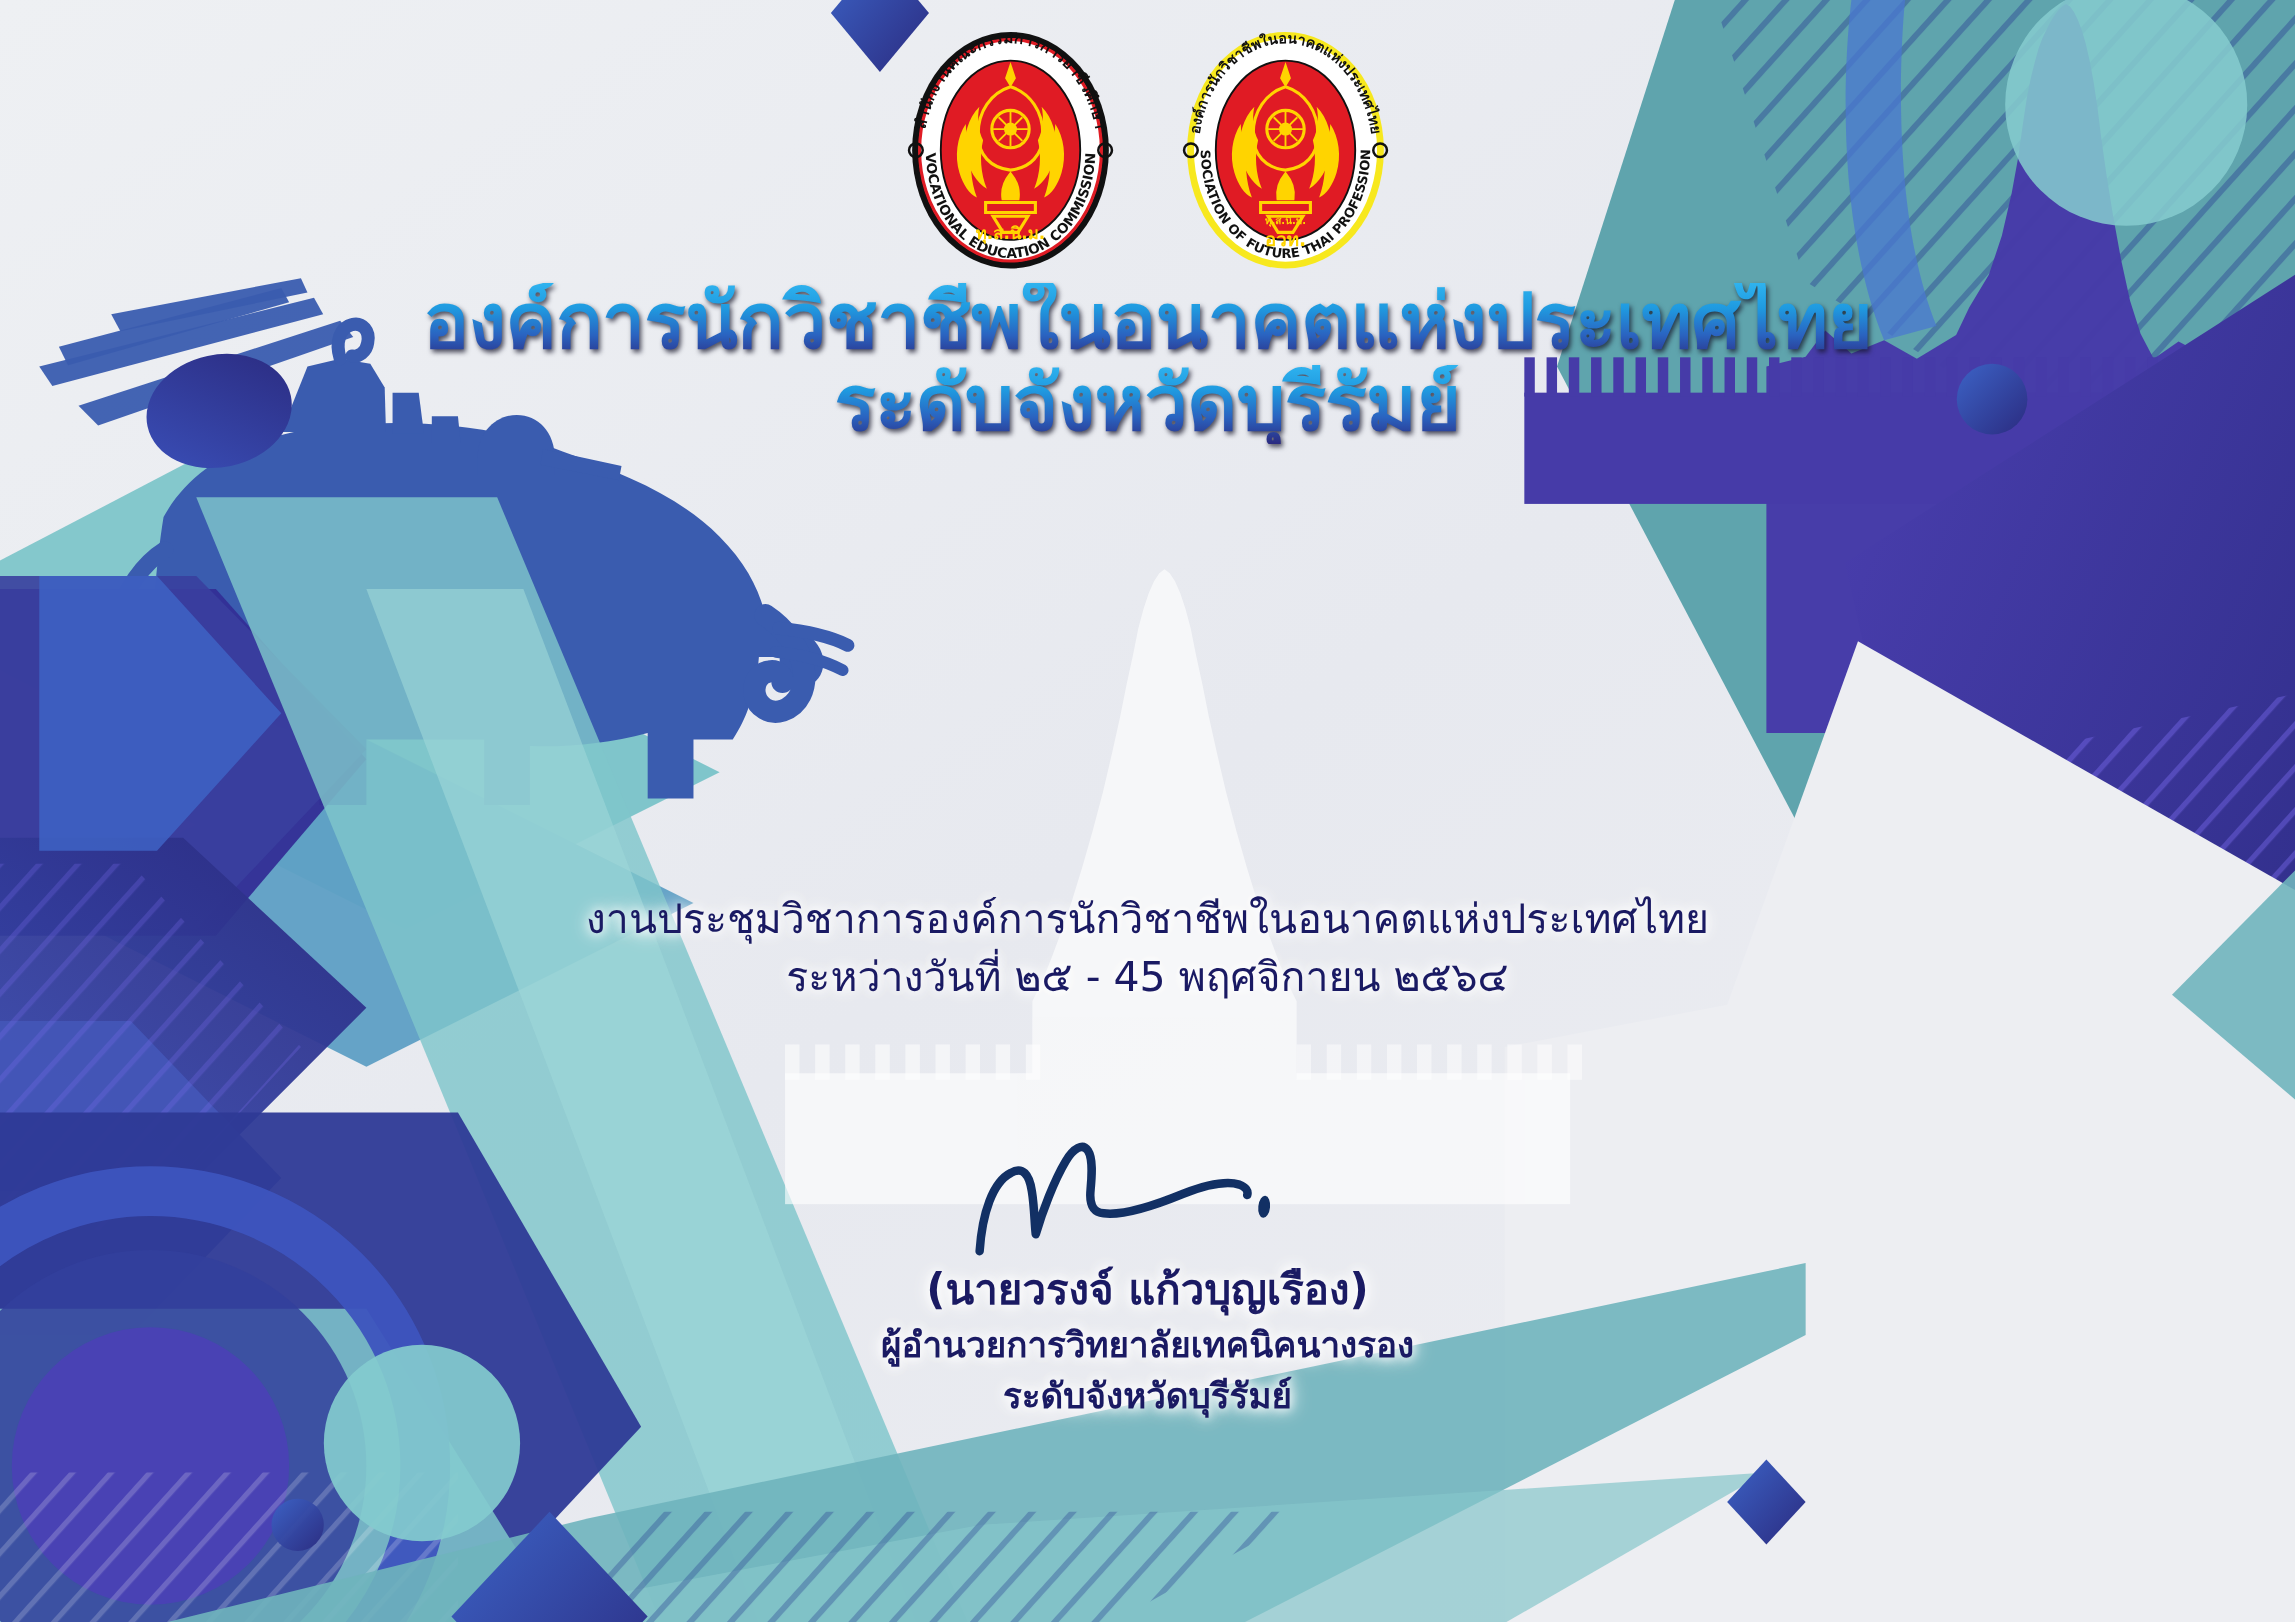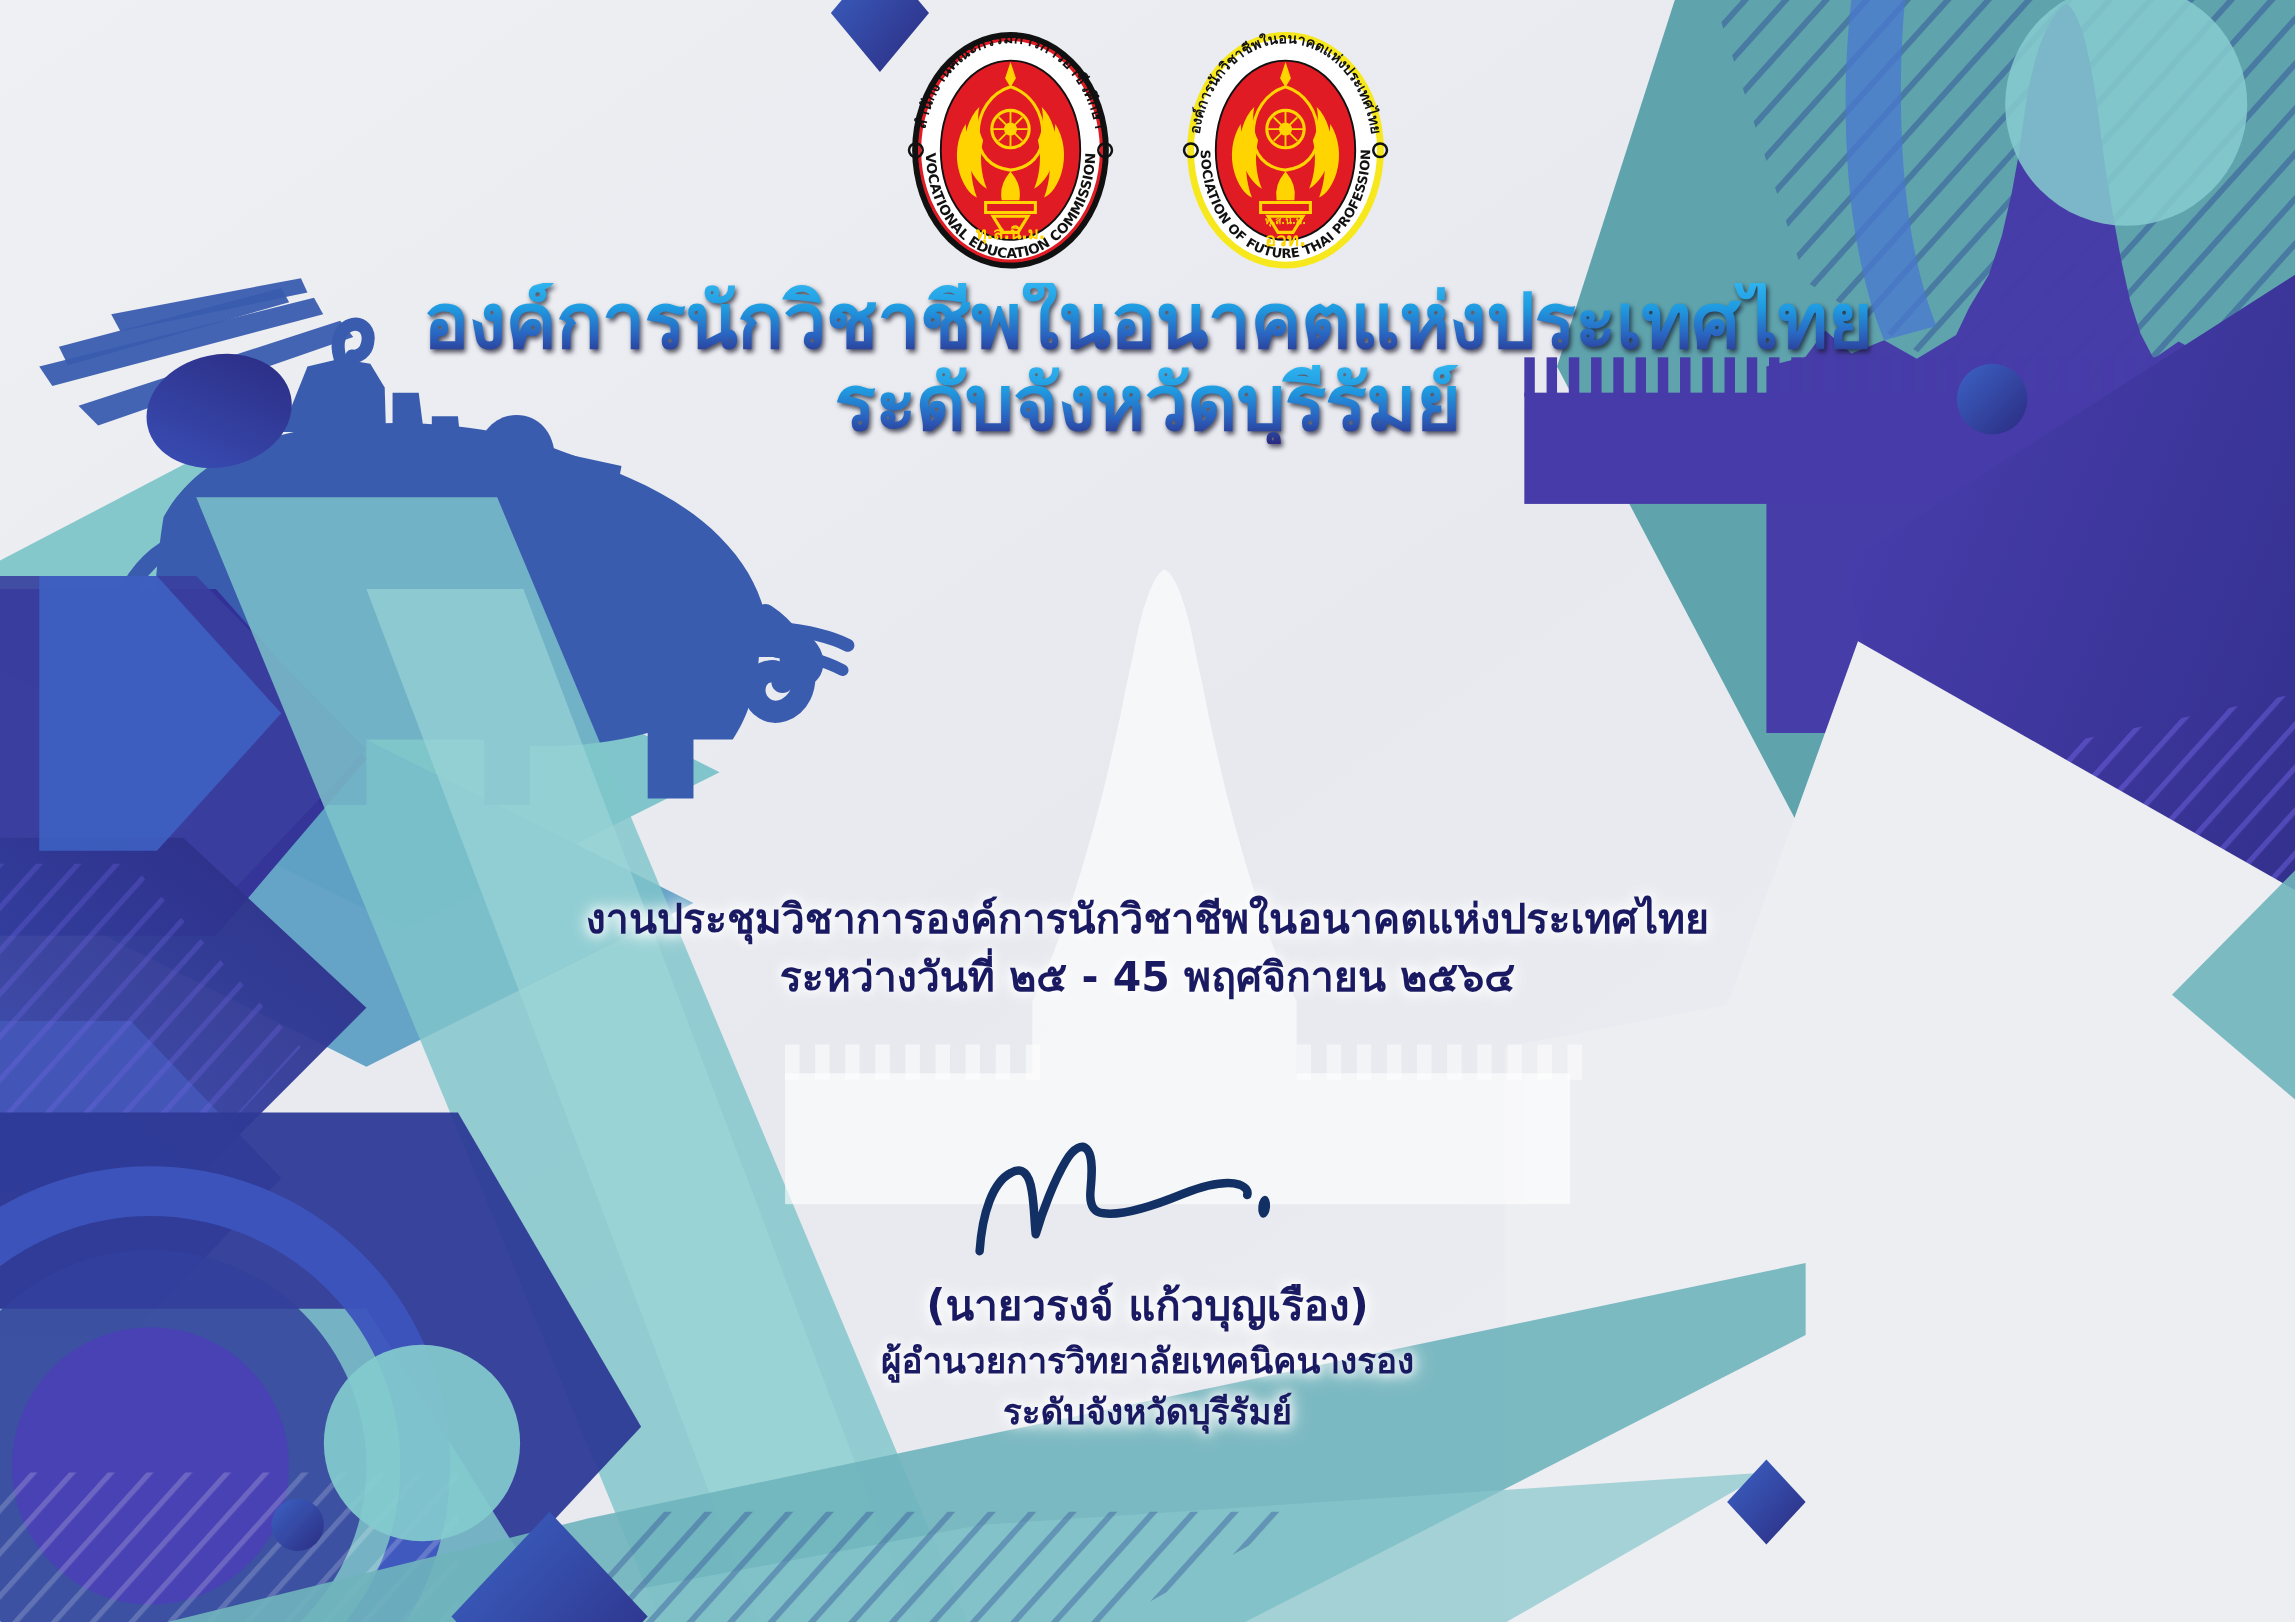--- a/index.html
+++ b/index.html
@@ -53,33 +53,33 @@
   .title-2 { font-size:77px; margin-top:3.9px; }
 
   .subtitle {
     position:absolute; top:530px; left:0; right:0;
     font-size:51px; font-weight:bold; color:#1a1a63;
     text-shadow:0 0 10.5px #fff, 0 0 17px #fff, 0 0 23.6px #fff;
   }
 
   .body-block {
     position:absolute; top:890px; left:0; right:0;
-    color:#1a1a63; font-weight:bold;
+    color:#1a1a63; font-weight:normal;
   }
   .body-line { font-size:41px; line-height:1.42;
     text-shadow:0 0 9.2px #fff,0 0 15.7px #fff,0 0 22px #fff; }
 
   .sig-wrap {
     position:absolute; top:1135px; left:50%; transform:translateX(-50%);
     width:458px; height:124px;
   }
 
   .signer {
     position:absolute; top:1260px; left:0; right:0;
-    color:#1a1a63; font-weight:bold;margin-top:16px;
+    color:#1a1a63; font-weight:bold;
   }
   .signer-line { font-size:35px; line-height:1.44;
     text-shadow:0 0 9.2px #fff,0 0 15.7px #fff,0 0 22px #fff; }
   .signer-name { font-size:42px; }
 </style>
 </head>
 <body>
 
 <div id="cert">
 

